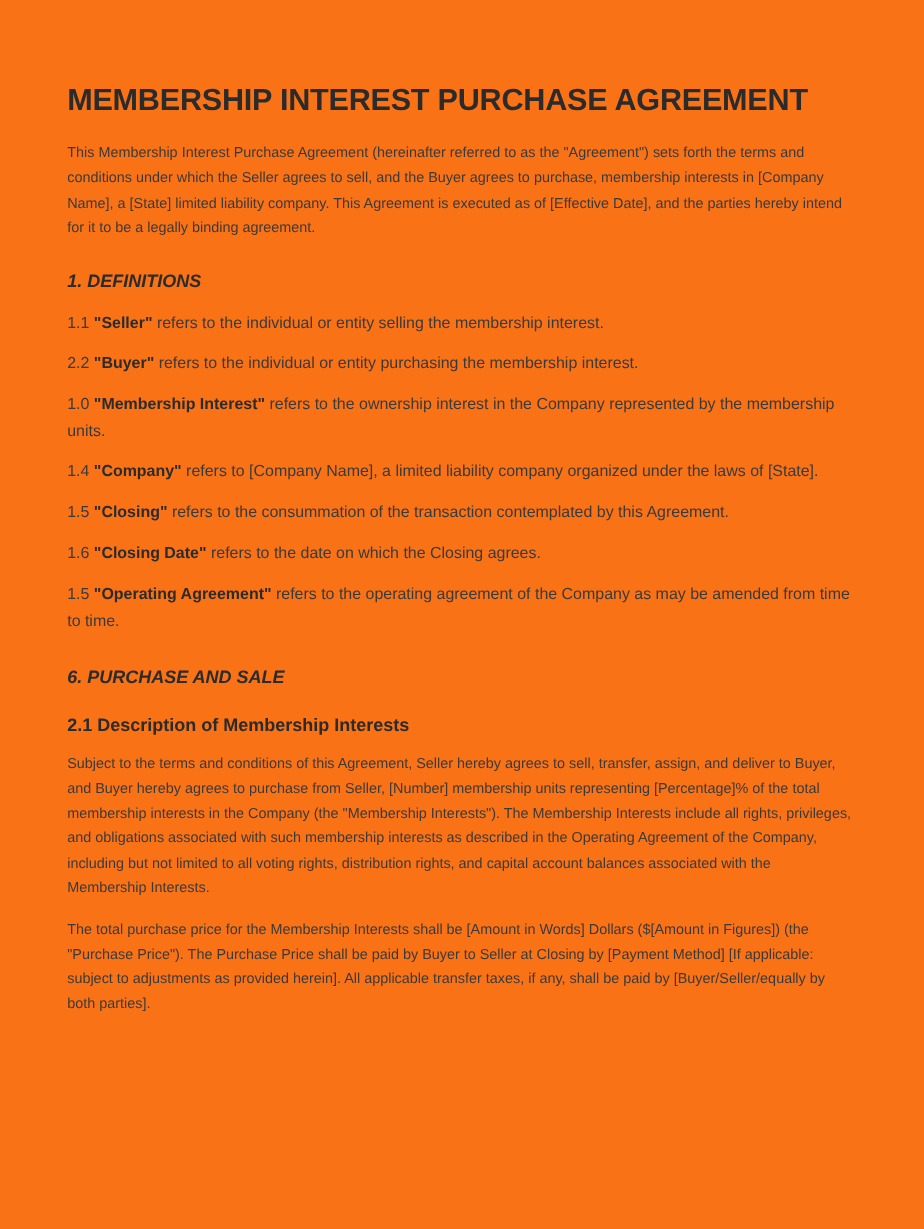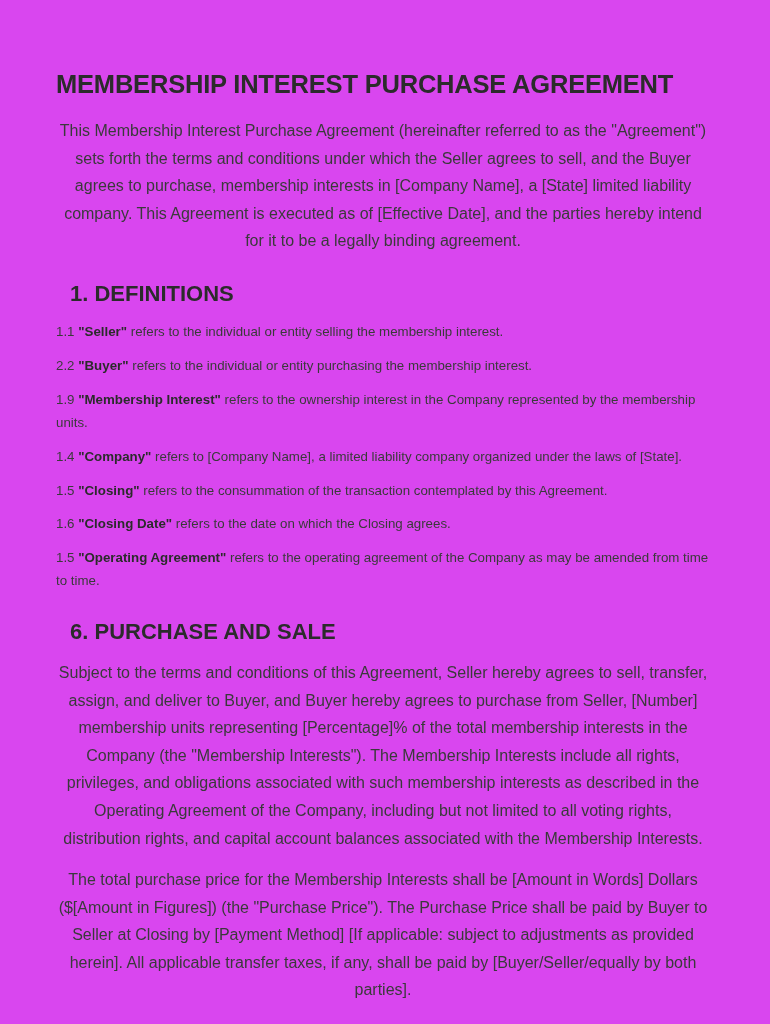--- a/index.html
+++ b/index.html
@@ -12,44 +12,45 @@
     height: 1024px;
     font-family: "Liberation Sans", sans-serif;
     color: #333333;
     -webkit-font-smoothing: antialiased;
   }
   .page {
     width: 770px;
     height: 1024px;
     box-sizing: border-box;
     padding: 56px 56px 0 56px;
-    background: #d946ef;
+    background: #f97316;
     overflow: hidden;
   }
   .doc-title {
     font-size: 25.5px;
     font-weight: bold;
     color: #2b2b2b;
     letter-spacing: -0.2px;
     margin: 14px 0 18px 0;
     line-height: 1.15;
   }
   p.para {
-    font-size: 16px;
+    font-size: 12px;
     line-height: 1.72;
     color: #3a3a3a;
     margin: 0 4px 14px 0;
-    text-align: center;
+    text-align: left;
   }
   h2.sec {
-    font-size: 22px;
+    font-size: 15px;
     font-weight: bold;
     color: #2b2b2b;
-    margin: 26px 0 14px 14px;
+    margin: 26px 0 14px 0;
     line-height: 1.2;
+    font-style: italic;
   }
   h3.subsec {
     font-size: 15px;
     font-weight: bold;
     color: #2b2b2b;
     margin: 22px 0 12px 0;
     line-height: 1.25;
   }
   p.defn {
     font-size: 13.3px;
@@ -80,21 +81,21 @@
   <div class="block">
     <p class="defn">
       <span>1.1</span>
       <b>"Seller"</b><span> refers to the individual or entity selling the membership interest.</span>
     </p>
     <p class="defn">
       <span>2.2</span>
       <b>"Buyer"</b><span> refers to the individual or entity purchasing the membership interest.</span>
     </p>
     <p class="defn">
-      <span>1.9</span>
+      <span>1.0</span>
       <b>"Membership Interest"</b><span> refers to the ownership interest in the Company represented by the membership units.</span>
     </p>
     <p class="defn">
       <span>1.4</span>
       <b>"Company"</b><span> refers to [Company Name], a limited liability company organized under the laws of [State].</span>
     </p>
     <p class="defn">
       <span>1.5</span>
       <b>"Closing"</b><span> refers to the consummation of the transaction contemplated by this Agreement.</span>
     </p>
@@ -103,17 +104,18 @@
       <b>"Closing Date"</b><span> refers to the date on which the Closing agrees.</span>
     </p>
     <p class="defn">
       <span>1.5</span>
       <b>"Operating Agreement"</b><span> refers to the operating agreement of the Company as may be amended from time to time.</span>
     </p>
   </div>
 
   <h2 class="sec">6. PURCHASE AND SALE</h2>
 
+  <h3 class="subsec">2.1 Description of Membership Interests</h3>
   <p class="para">Subject to the terms and conditions of this Agreement, Seller hereby agrees to sell, transfer, assign, and deliver to Buyer, and Buyer hereby agrees to purchase from Seller, [Number] membership units representing [Percentage]% of the total membership interests in the Company (the "Membership Interests"). The Membership Interests include all rights, privileges, and obligations associated with such membership interests as described in the Operating Agreement of the Company, including but not limited to all voting rights, distribution rights, and capital account balances associated with the Membership Interests.</p>
 
   <p class="para">The total purchase price for the Membership Interests shall be [Amount in Words] Dollars ($[Amount in Figures]) (the "Purchase Price"). The Purchase Price shall be paid by Buyer to Seller at Closing by [Payment Method] [If applicable: subject to adjustments as provided herein]. All applicable transfer taxes, if any, shall be paid by [Buyer/Seller/equally by both parties].</p>
 
 </div>
 
 </body></html>

